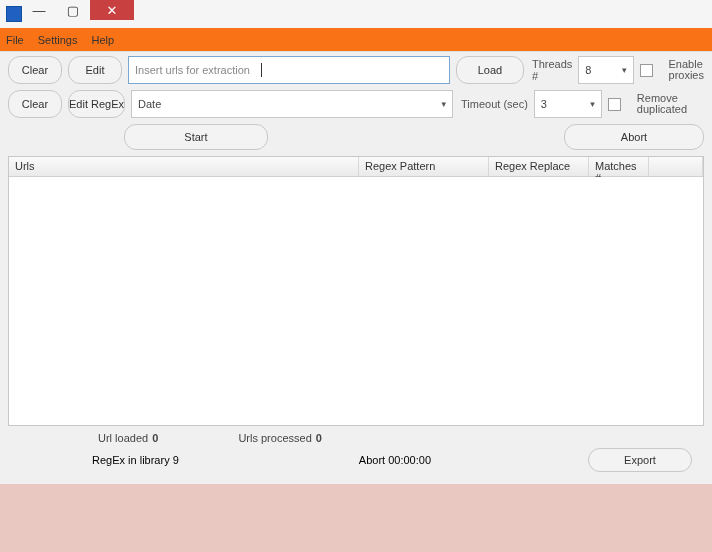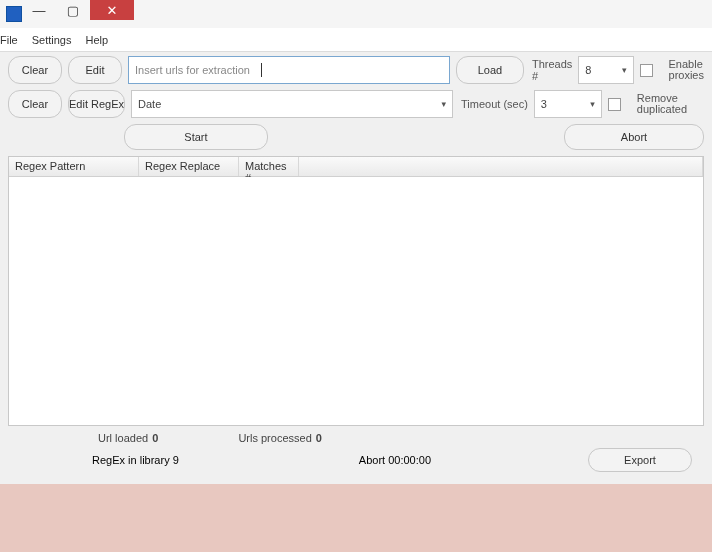--- a/index.html
+++ b/index.html
@@ -6,21 +6,21 @@
 body { background: #e8c8c0; width: 712px; height: 552px; overflow: hidden; }
 
 .titlebar { height: 28px; background: #f5f5f5; display: flex; align-items: center; position: relative; }
 .titlebar .icon { width: 16px; height: 16px; margin-left: 6px; background: #2060c0; border: 1px solid #1050a0; }
 .titlebar .title { flex: 1; text-align: center; color: #555; font-size: 12px; }
 .titlebar .winbtns { display: flex; height: 100%; }
 .titlebar .winbtn { width: 34px; height: 20px; display: flex; align-items: center; justify-content: center; font-size: 13px; color: #333; }
 .titlebar .winbtn.close { background: #c84040; color: #fff; width: 44px; }
 .titlebar .winbtn.min, .titlebar .winbtn.max { background: #f5f5f5; }
 
-.menubar { height: 24px; background: #ffffff; border-bottom: 1px solid #dcdcdc; display: flex; align-items: center; padding-left: 0; gap: 14px; color: #333; }
+.menubar { height: 24px; background: #f97316; border-bottom: 1px solid #dcdcdc; display: flex; align-items: center; padding-left: 6px; gap: 14px; color: #333; }
 
 .workarea { background: #f0f0f0; padding: 4px 8px 8px 8px; }
 
 .row { display: flex; align-items: center; gap: 6px; margin-bottom: 6px; }
 .btn { min-width: 54px; height: 28px; background: #f3f3f3; border: 1px solid #c8c8c8; display: flex; align-items: center; justify-content: center; border-radius: 12px; cursor: default; color: #333; }
 .btn.wide { min-width: 68px; }
 .btn.start { width: 150px; height: 26px; margin-left: 116px;}
 .btn.abort { width: 146px; height: 26px; margin-left: 290px; }
 .btn.export { width: 104px; height: 24px; }
 
@@ -118,20 +118,21 @@
     </div>
   </div>
 
   <div class="row">
     <div class="btn start">Start</div>
     <div class="btn abort">Abort</div>
   </div>
 
   <div class="table">
     <div class="thead">
+      <div class="th urls">Urls</div>
       <div class="th pat">Regex Pattern</div>
       <div class="th rep">Regex Replace</div>
       <div class="th mat">Matches #</div>
       <div class="th last"></div>
     </div>
     <div class="tbody"></div>
   </div>
 
   <div class="statusrow">
     <div class="grp">

